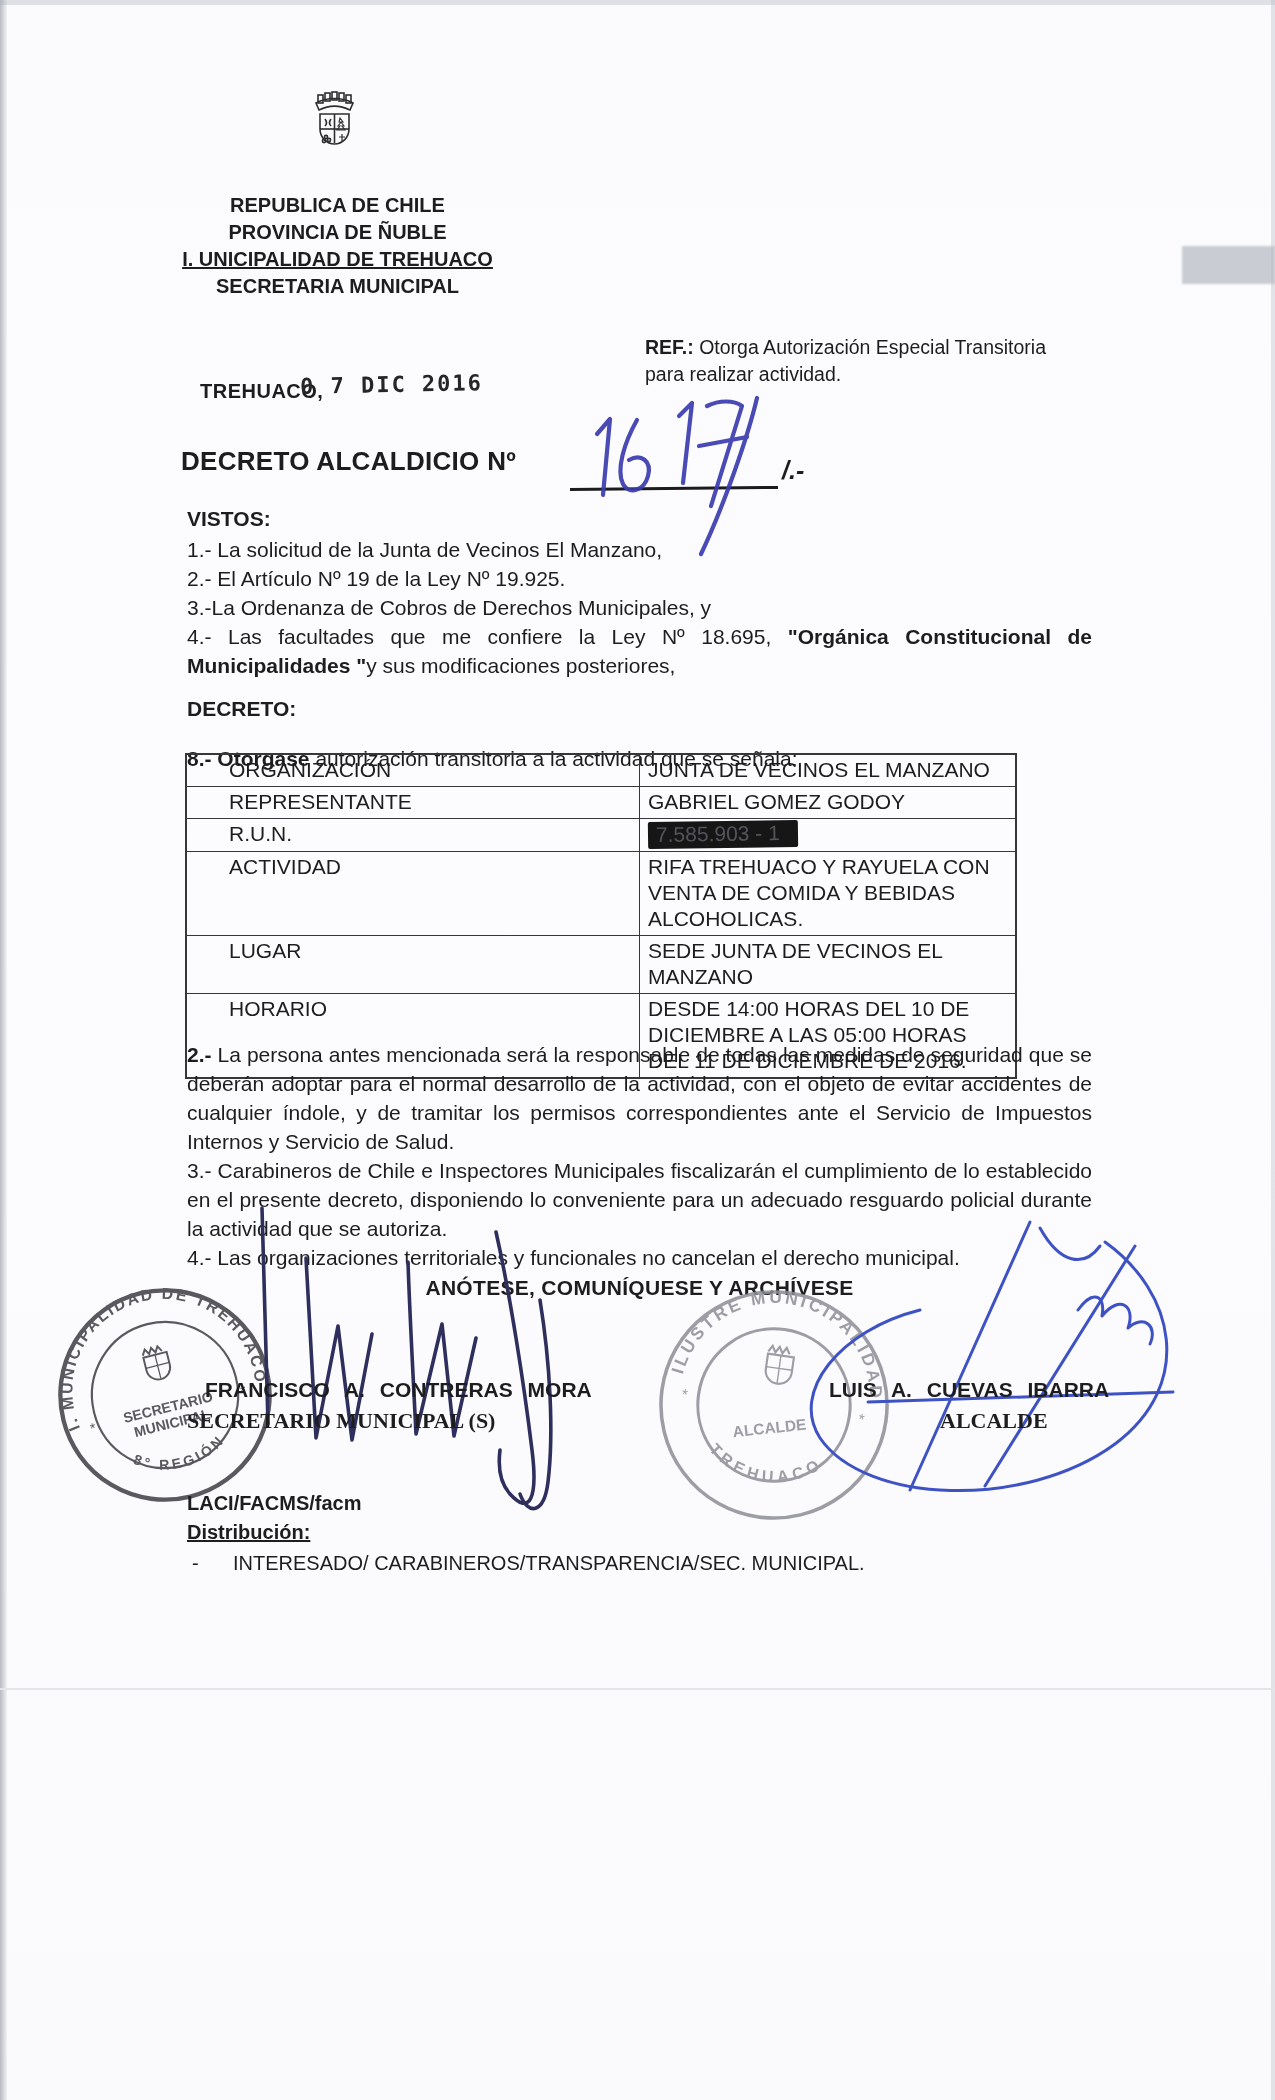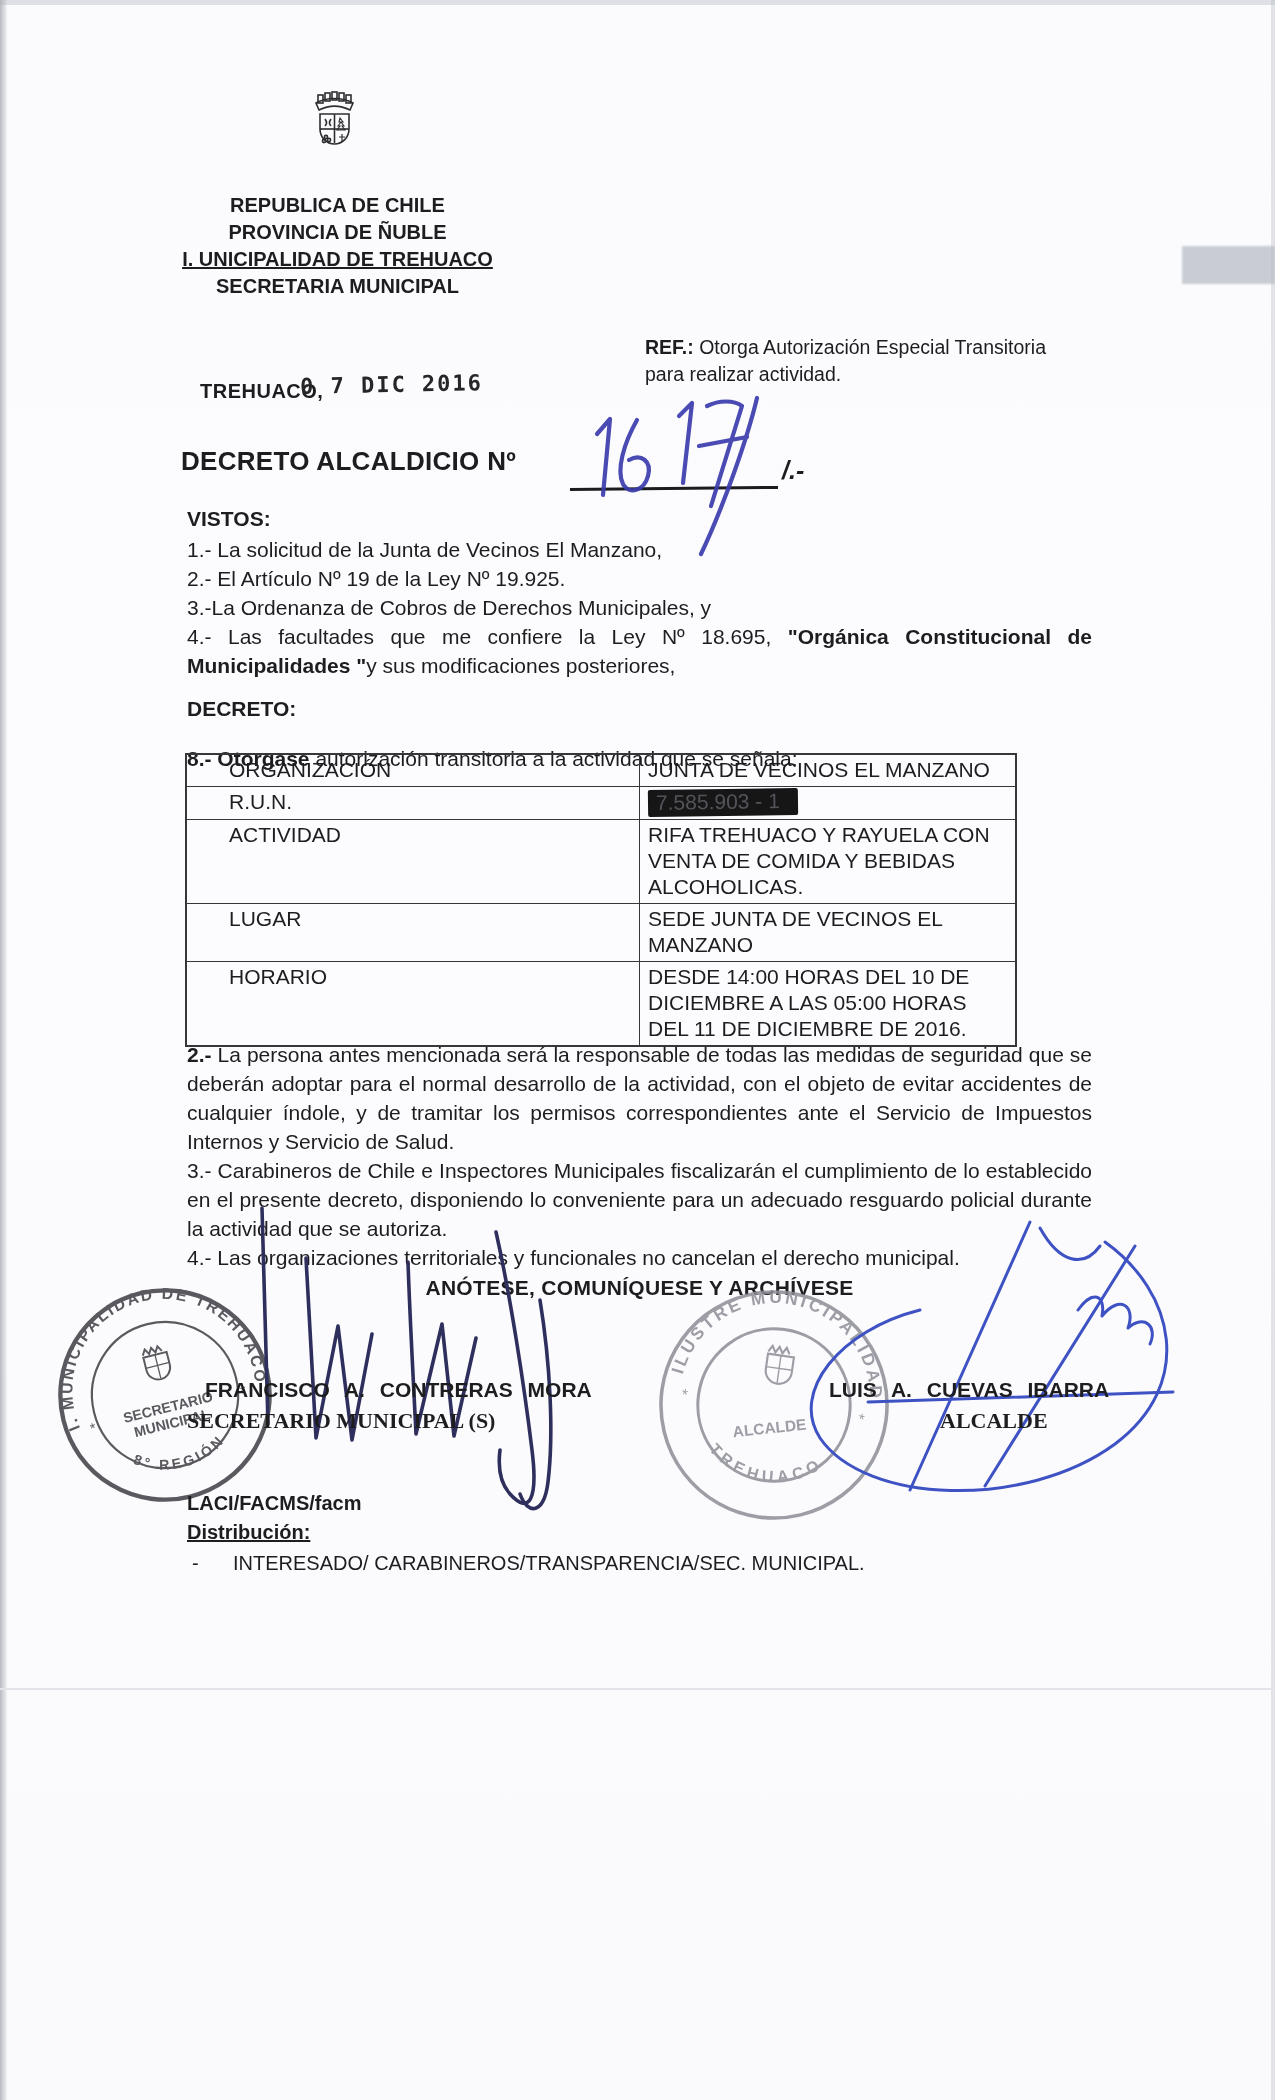--- a/index.html
+++ b/index.html
@@ -154,20 +154,24 @@
     <p class="heading">DECRETO:</p>
     <p><span class="b">8.- Otorgase</span><span> autorización transitoria a la actividad que se señala:</span></p>
   </div>
 
   <div class="abs doc-table">
     <div class="t-row r-h31">
       <div class="cell-label">ORGANIZACIÓN</div>
       <div class="cell-value">JUNTA DE VECINOS EL MANZANO</div>
     </div>
     <div class="t-row r-h31">
+      <div class="cell-label">REPRESENTANTE</div>
+      <div class="cell-value">GABRIEL GOMEZ GODOY</div>
+    </div>
+    <div class="t-row r-h31">
       <div class="cell-label">R.U.N.</div>
       <div class="cell-value"><span class="redaction">7.585.903 - 1</span></div>
     </div>
     <div class="t-row r-h60">
       <div class="cell-label">ACTIVIDAD</div>
       <div class="cell-value">RIFA TREHUACO Y RAYUELA CON VENTA DE COMIDA Y BEBIDAS ALCOHOLICAS.</div>
     </div>
     <div class="t-row r-h31">
       <div class="cell-label">LUGAR</div>
       <div class="cell-value">SEDE JUNTA DE VECINOS EL MANZANO</div>

